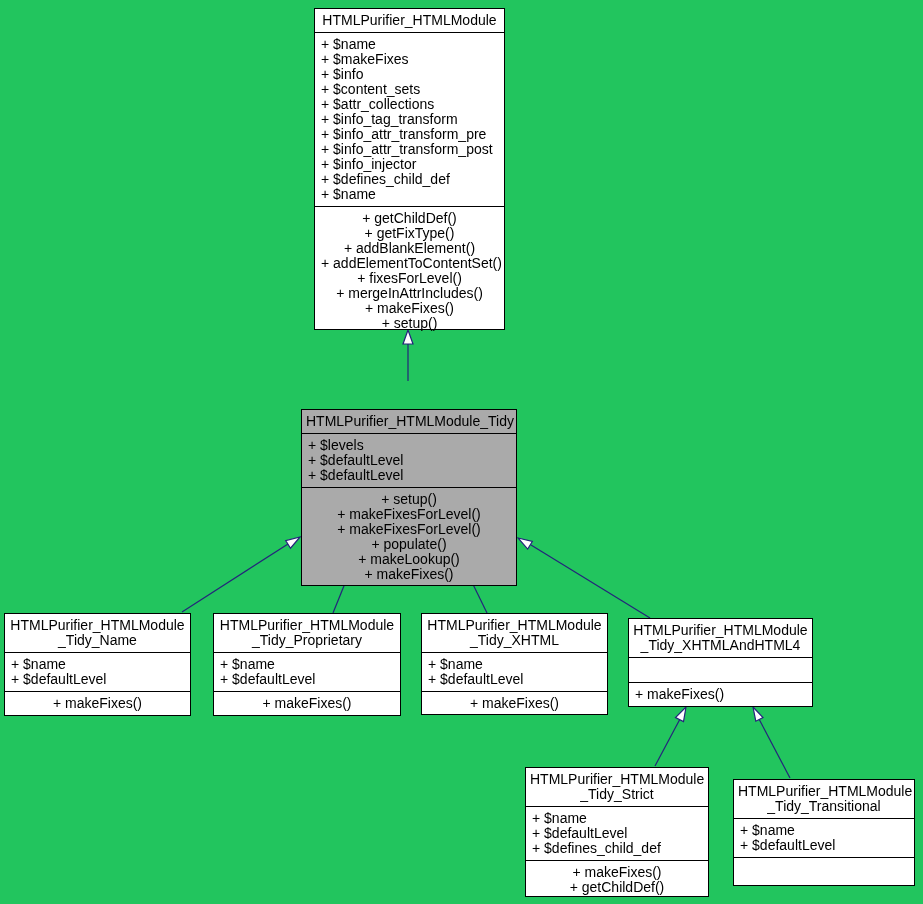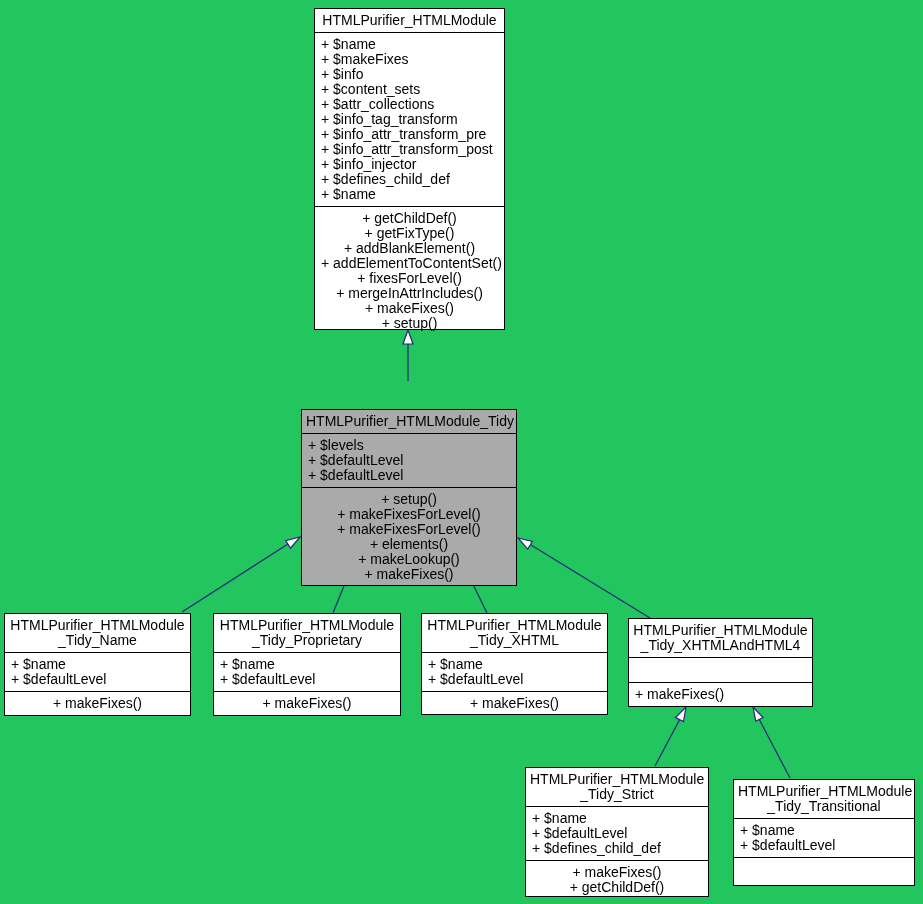--- a/index.html
+++ b/index.html
@@ -119,21 +119,21 @@
     <div class="uml-title">HTMLPurifier_HTMLModule_Tidy</div>
     <div class="uml-section">
       <div class="uml-line">+ $levels</div>
       <div class="uml-line">+ $defaultLevel</div>
       <div class="uml-line">+ $defaultLevel</div>
     </div>
     <div class="uml-section grow">
       <div class="uml-line">+ setup()</div>
       <div class="uml-line">+ makeFixesForLevel()</div>
       <div class="uml-line">+ makeFixesForLevel()</div>
-      <div class="uml-line">+ elements()</div>
+      <div class="uml-line">+ populate()</div>
       <div class="uml-line">+ makeLookup()</div>
       <div class="uml-line">+ makeFixes()</div>
     </div>
   </div>
 
   <div class="uml-box" style="left:4px; top:613px; width:187px; height:103px;">
     <div class="uml-title">HTMLPurifier_HTMLModule
 _Tidy_Name</div>
     <div class="uml-section">
       <div class="uml-line">+ $name</div>

